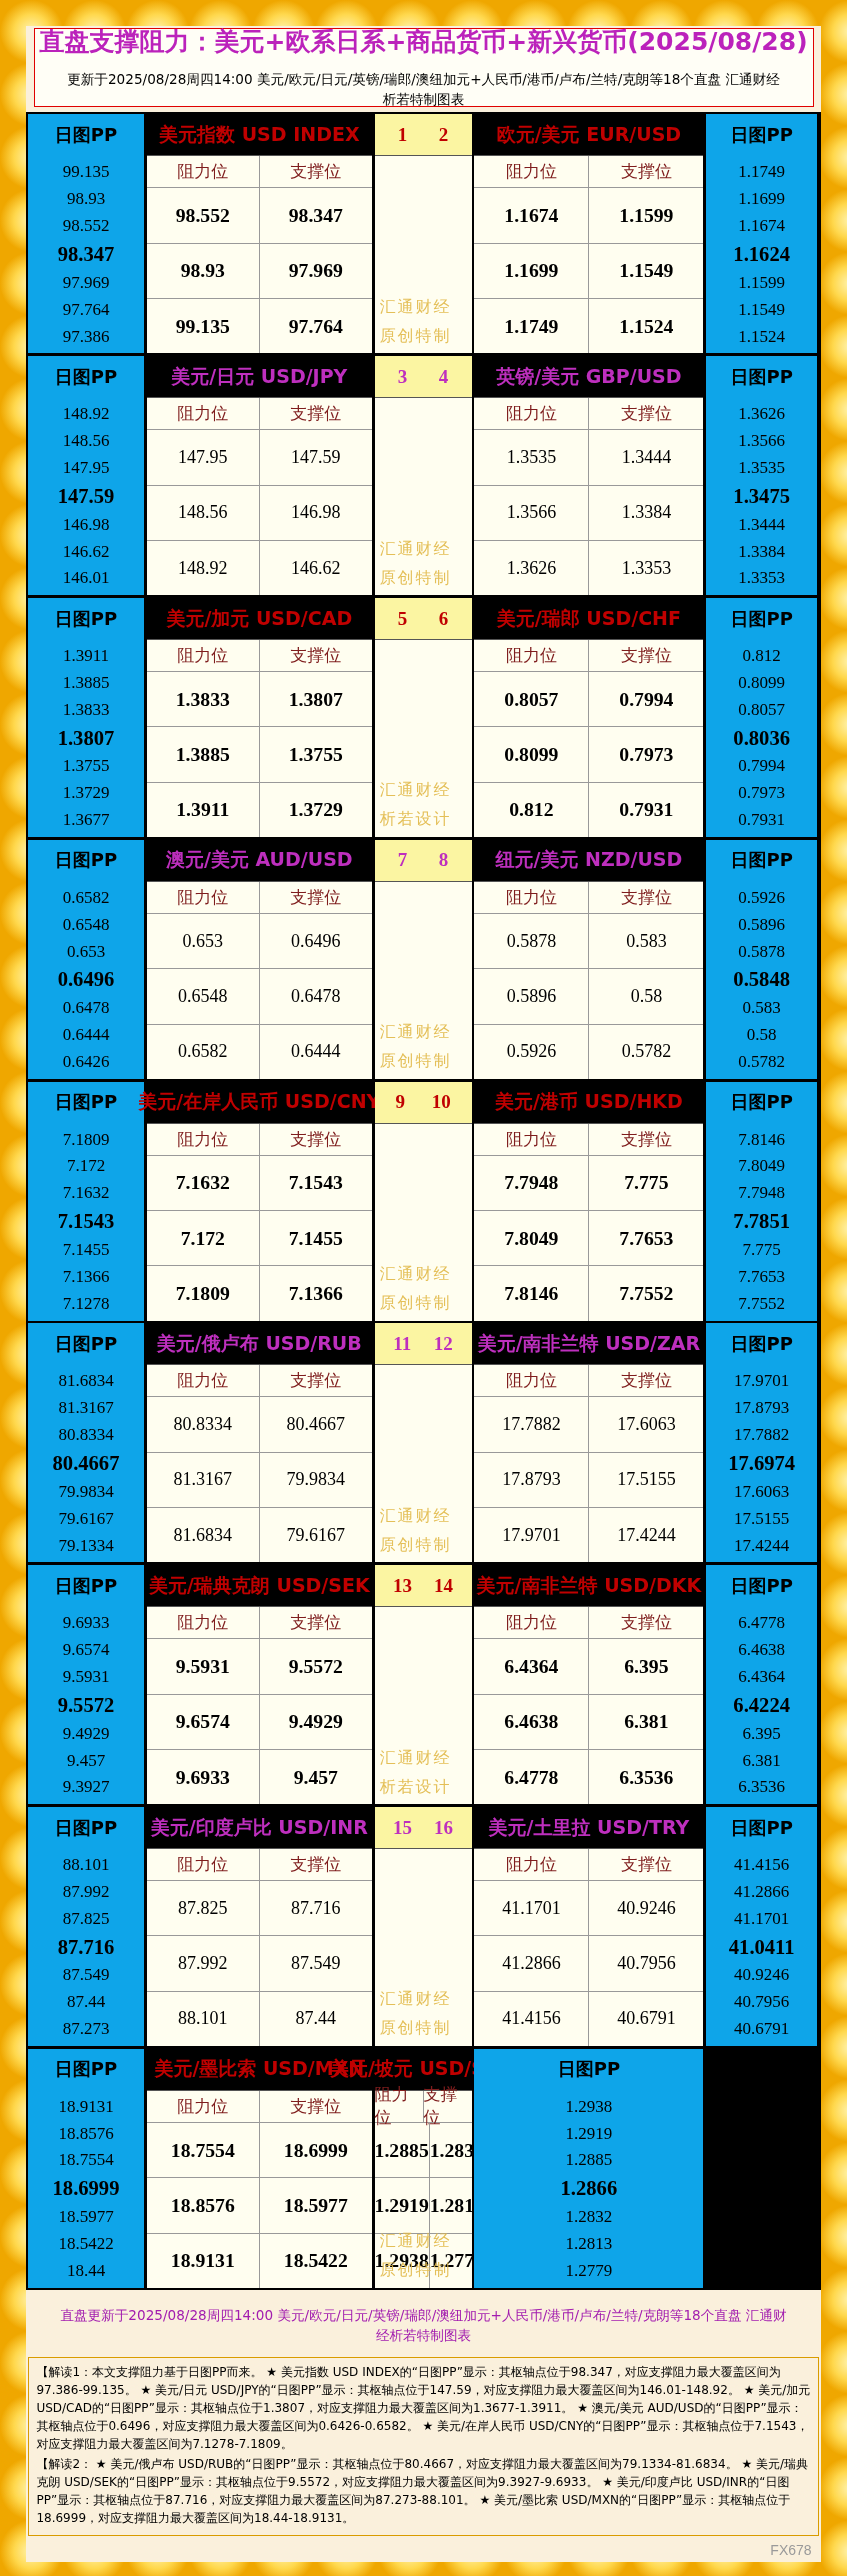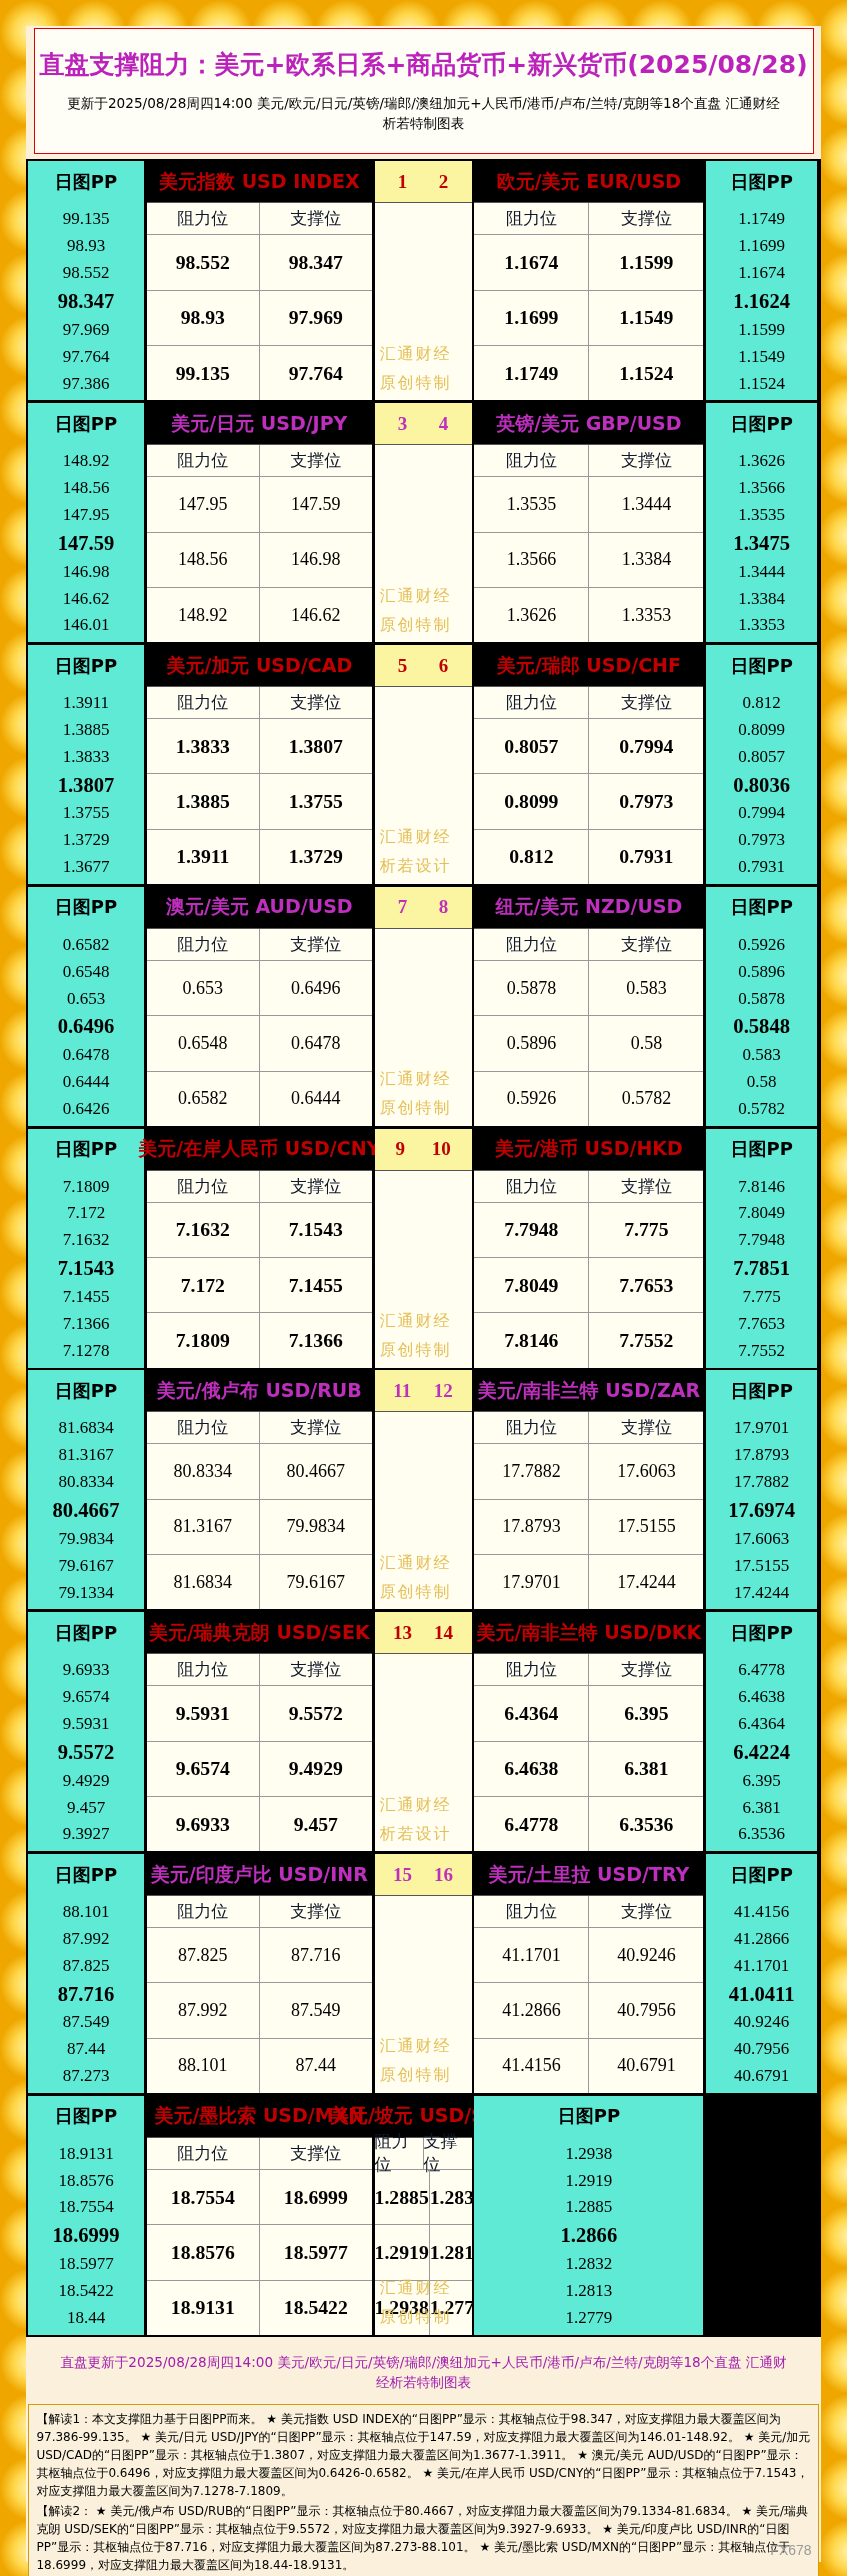--- a/index.html
+++ b/index.html
@@ -9,58 +9,58 @@
     background-color:#EFA700;
     background-image:radial-gradient(closest-side,#FFF4B2 0%,#FFD84D 55%,#EFA700 100%);
     background-size:63px 63px;
   }
   #panel{
     position:absolute;left:26px;top:26px;width:795px;height:2536px;
     background:#FAF0DC;
   }
   
   #header-box{
-    margin:1.9px 7.5px 0;height:126px;background:#FFFEF6;border:1.9px solid #E00000;
+    margin:1.9px 7.5px 0;height:79px;background:#FFFEF6;border:1.9px solid #E00000;
     display:flex;flex-direction:column;align-items:center;justify-content:center;
     box-sizing:border-box;
   }
   #page-title{
     color:#BB22BB;font-weight:bold;font-size:25px;white-space:nowrap;letter-spacing:0px;
   }
   #page-subtitle{
     margin-top:11.2px;color:#000;font-size:13.6px;line-height:1.5;text-align:center;padding:0 30px;
   }
   
   #table{
     margin:5.6px 0 0;border:2.8px solid #000;background:#000;
     display:flex;flex-direction:column;gap:2.8px;box-sizing:border-box;width:795px;
   }
   .block{
     position:relative;height:239px;display:grid;
     grid-template-columns:116px 225px 97px 229px 111px;gap:0 2.8px;background:#000;
   }
   .col{background:#FFFEF0;display:flex;flex-direction:column;min-width:0;}
-  .pp-col{background:#5eead4;}
+  .pp-col{background:#0ea5e9;}
   .pp-head{
     height:41px;flex:0 0 41px;display:flex;align-items:center;justify-content:center;
     font-weight:bold;font-size:18px;color:#000;
   }
   .pp-vals{
     flex:1;display:flex;flex-direction:column;justify-content:space-evenly;align-items:center;
     font-family:"Liberation Serif","DejaVu Serif",serif;font-size:17px;color:#000;
   }
   .pp-val.pivot{font-weight:bold;font-size:20.6px;}
   .pair-title{
     height:41px;flex:0 0 41px;background:#000000;border-bottom:0.9px solid #555;
     display:flex;align-items:center;justify-content:center;
     font-weight:bold;font-size:19px;white-space:nowrap;
   }
   .rs-head{
     height:31px;flex:0 0 31px;display:flex;border-bottom:0.9px solid #999;
-    color:#0f172a;font-size:17px;
+    color:#7f1d1d;font-size:17px;
   }
   .rs-row{flex:1;display:flex;border-bottom:0.9px solid #999;}
   .rs-row.last{border-bottom:none;}
   .rs-cell{flex:1;display:flex;align-items:center;justify-content:center;}
   .rs-head .rs-cell.first,.rs-row .rs-cell.first{border-right:0.9px solid #999;}
   .num{font-family:"Liberation Serif","DejaVu Serif",serif;font-size:18px;color:#000;}
   .w-bold .num{font-weight:bold;font-size:19.7px;}
   .idx-band{
     height:41px;flex:0 0 41px;background:#FBF5A2;border-bottom:0.9px solid #555;
     display:flex;align-items:center;justify-content:space-around;padding:0 7.5px;

